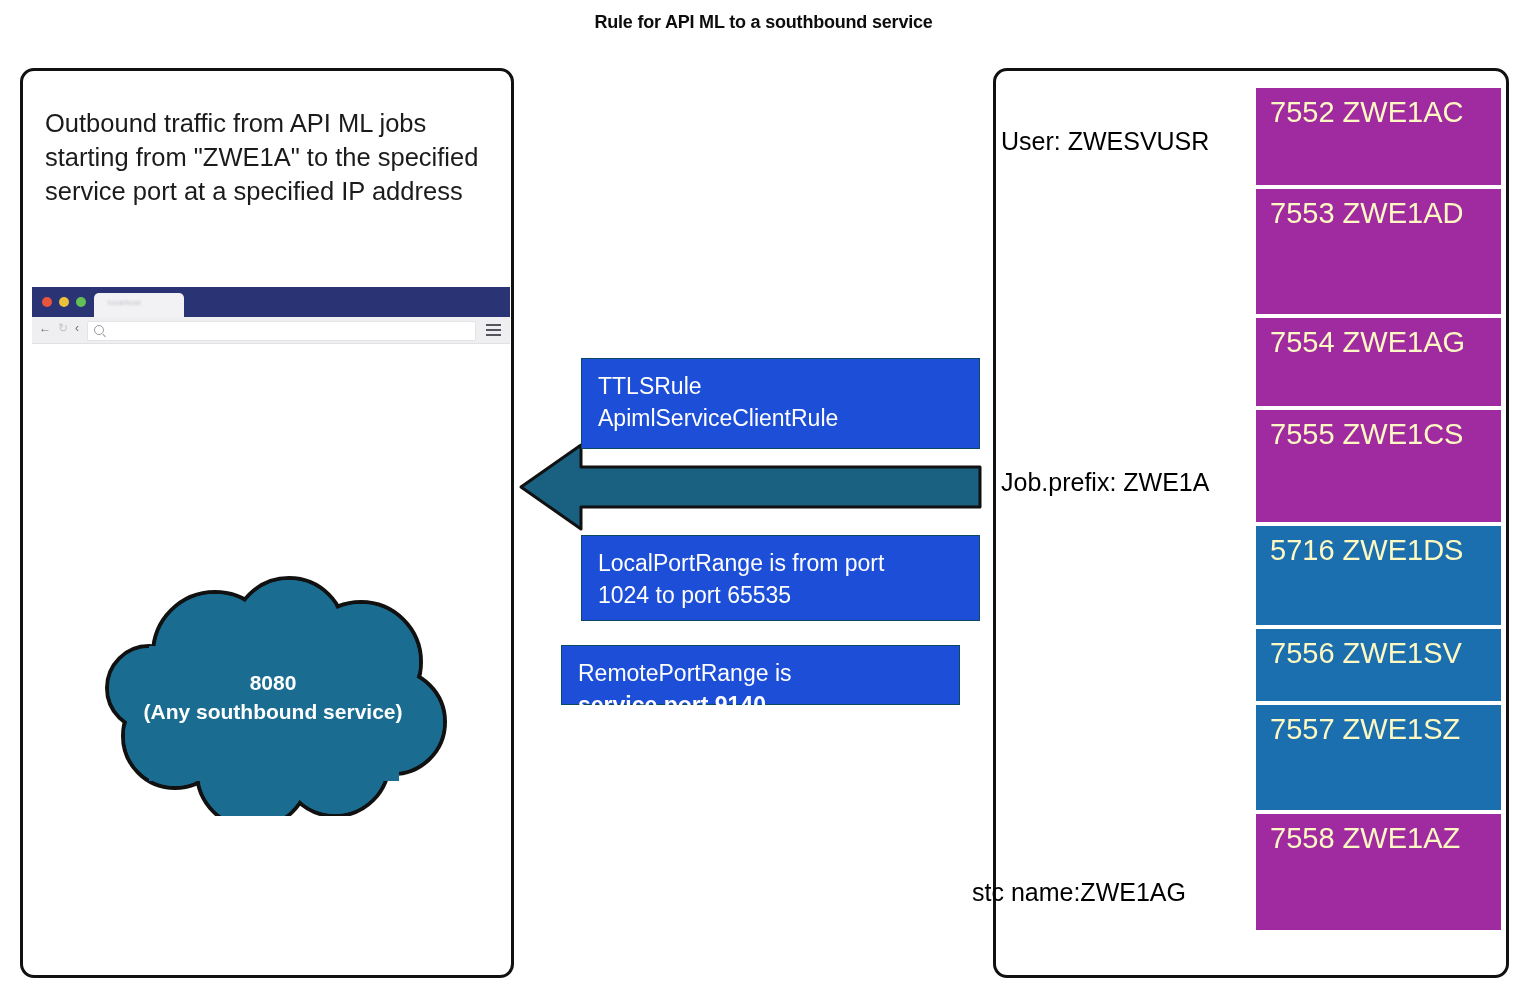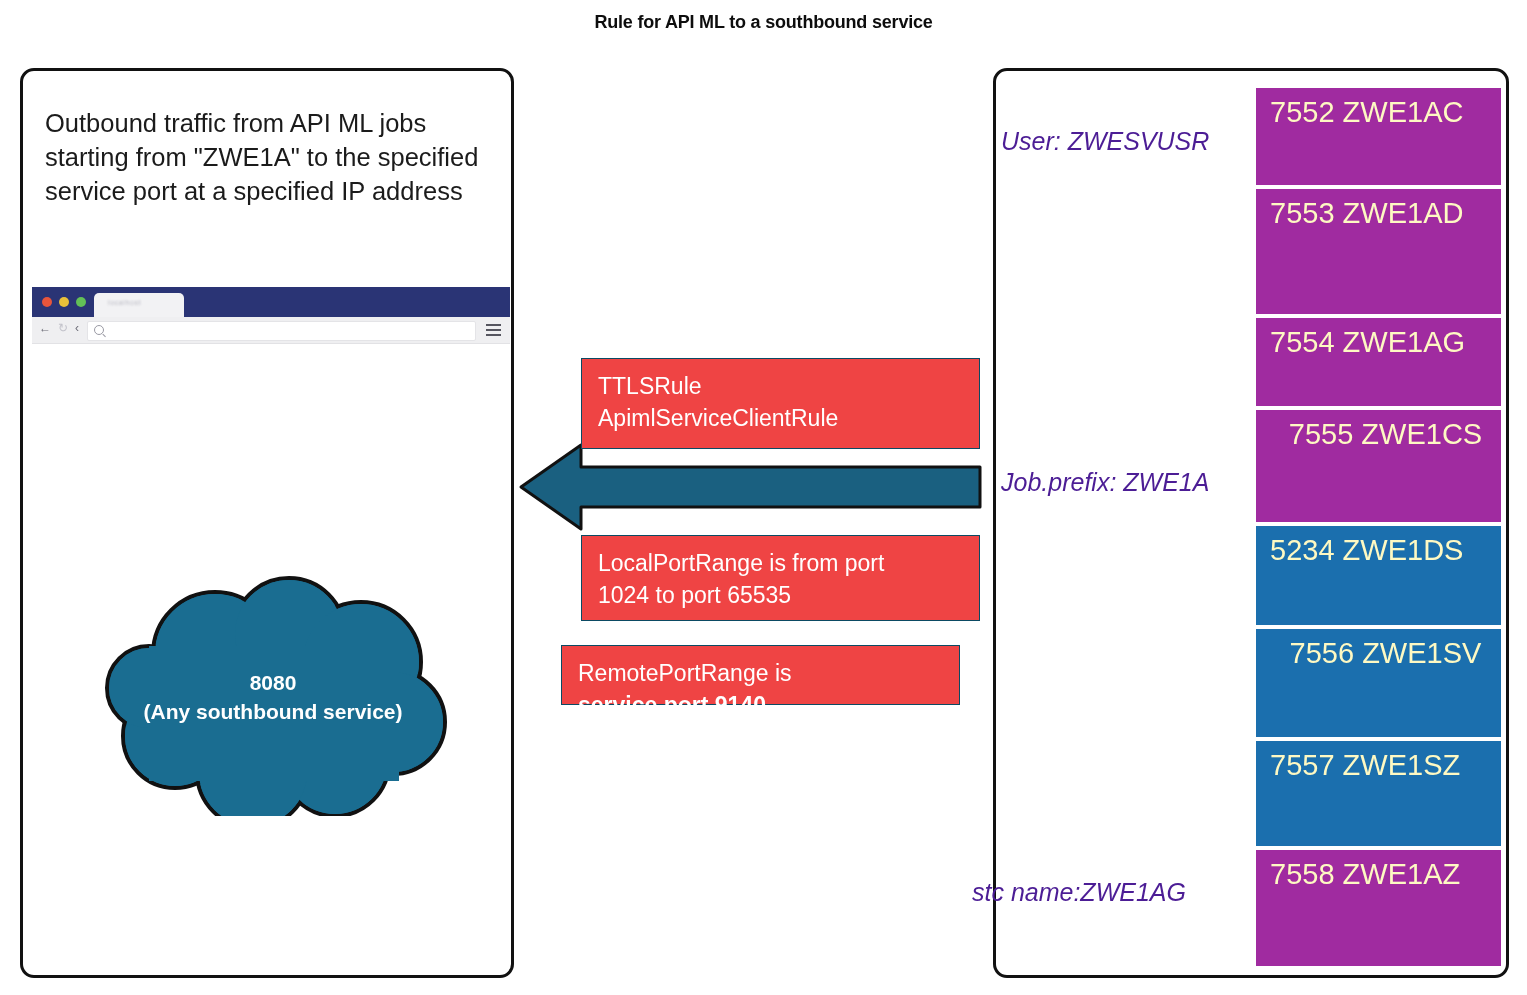--- a/index.html
+++ b/index.html
@@ -231,40 +231,39 @@
     position: absolute;
     left: 519px;
     top: 441px;
     width: 463px;
     height: 92px;
   }
 
   
   .infobox {
     position: absolute;
-    background: #ef4444;
+    background: #1d4ed8;
     border: 1.5px solid #0b4a63;
     color: #ffffff;
     box-sizing: border-box;
     padding: 11px 14px 13px 16px;
     font-size: 23px;
     line-height: 32px;
   }
   .infobox-1 { left: 581px; top: 358px; width: 399px; height: 91px; }
   .infobox-2 { left: 581px; top: 535px; width: 399px; height: 86px; }
   .infobox-3 { left: 561px; top: 645px; width: 399px; height: 60px; }
   .infobox b { font-weight: bold; }
 
   
   .rlabel {
     position: absolute;
     font-size: 25px;
-    color: #4c1d95;
+    color: #000000;
     white-space: nowrap;
-    font-style: italic;
   }
   .rlabel-user   { left: 1001px; top: 127px; }
   .rlabel-job    { left: 1001px; top: 468px; }
   .rlabel-stc    { left: 972px; top: 878px; }
 
   
   .bars {
     position: absolute;
     left: 1256px;
     top: 88px;
@@ -379,18 +378,18 @@
 <div class="panel panel-right"></div>
 
 <div class="rlabel rlabel-user">User: ZWESVUSR</div>
 <div class="rlabel rlabel-job">Job.prefix: ZWE1A</div>
 <div class="rlabel rlabel-stc">stc name:ZWE1AG</div>
 
 <div class="bars" id="bars">
     <div class="bar bar-purple" style="height: 97px;"><span>7552 ZWE1AC</span></div>
     <div class="bar bar-purple" style="height: 125px;"><span>7553 ZWE1AD</span></div>
     <div class="bar bar-purple" style="height: 88px;"><span>7554 ZWE1AG</span></div>
-    <div class="bar bar-purple" style="height: 112px; text-align: center;"><span>7555 ZWE1CS</span></div>
-    <div class="bar bar-blue" style="height: 99px;"><span>5234 ZWE1DS</span></div>
-    <div class="bar bar-blue" style="height: 108px; text-align: center;"><span>7556 ZWE1SV</span></div>
+    <div class="bar bar-purple" style="height: 112px;"><span>7555 ZWE1CS</span></div>
+    <div class="bar bar-blue" style="height: 99px;"><span>5716 ZWE1DS</span></div>
+    <div class="bar bar-blue" style="height: 72px;"><span>7556 ZWE1SV</span></div>
     <div class="bar bar-blue" style="height: 105px;"><span>7557 ZWE1SZ</span></div>
     <div class="bar bar-purple" style="height: 116px;"><span>7558 ZWE1AZ</span></div>
   </div>
 
 </body></html>

